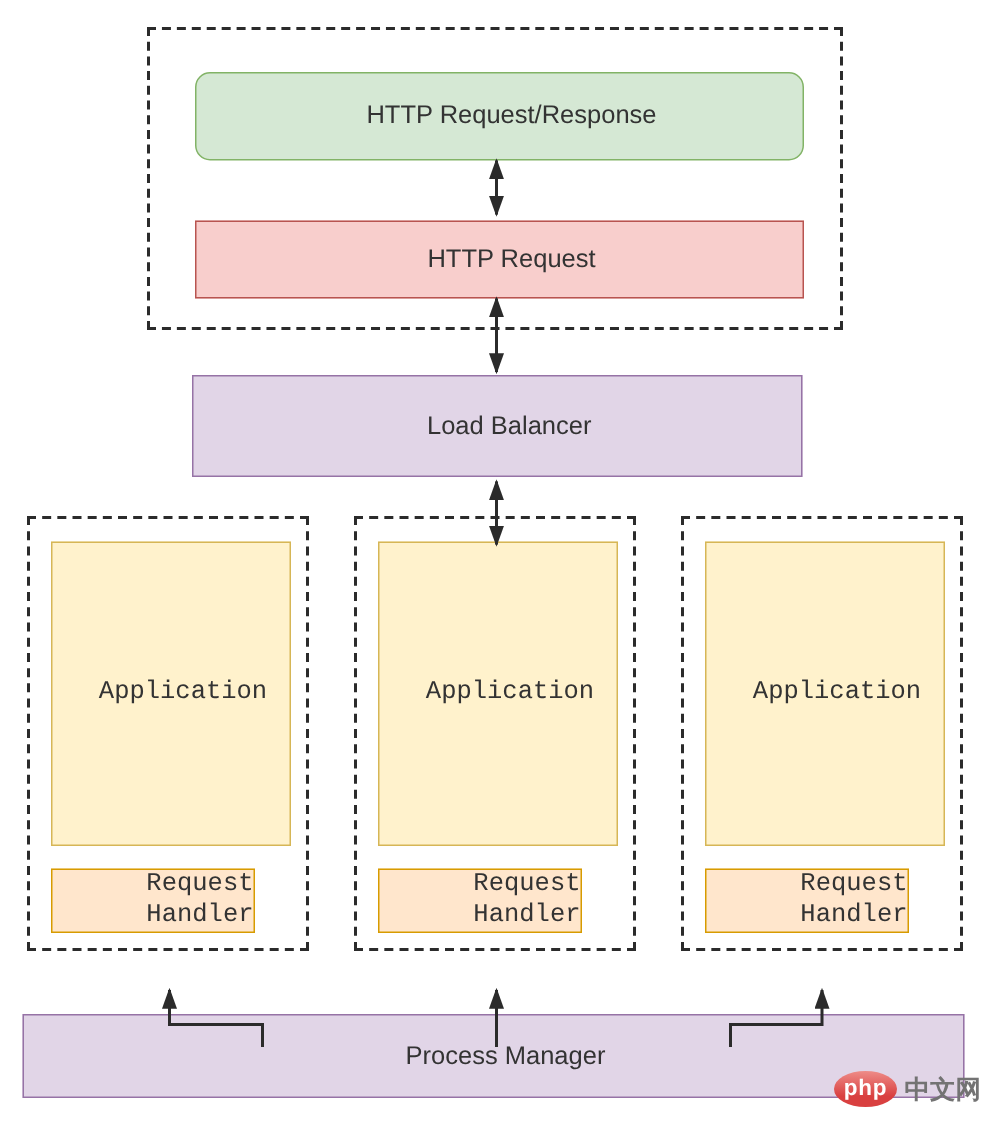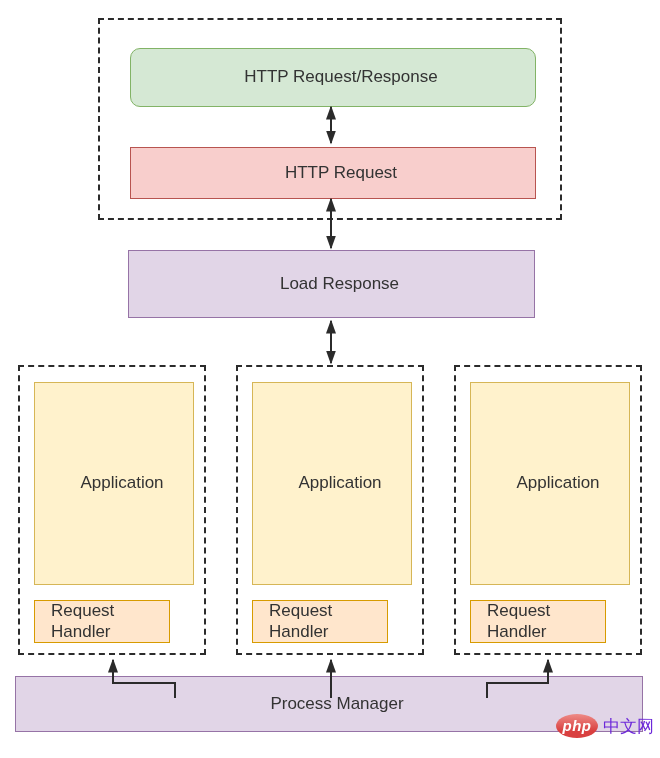--- a/index.html
+++ b/index.html
@@ -14,31 +14,31 @@
     height: 758px;
     background: #ffffff;
     overflow: hidden;
   }
   .dashed-group {
     position: absolute;
     border: 2px dashed var(--line, #383838);
     background: transparent;
   }
   .top-group   { left: 98px;  top: 18px;  width: 464px; height: 202px; }
-  .app-group   { top: 365px; width: 188px; height: 290px; }
+  .app-group   { top: 344px; width: 188px; height: 290px; font-family: Liberation Mono, monospace; }
   .app-group.g1 { left: 18px;  }
   .app-group.g2 { left: 236px; }
   .app-group.g3 { left: 454px; }
 
   .node {
     position: absolute;
     display: flex;
     align-items: center;
     justify-content: center;
-    text-align: left;
+    text-align: right;
     font-size: 17px;
     line-height: 1.2;
     color: var(--text, #333333);
     padding-left: 16px;
   }
   .node.green {
     left: 30px; top: 28px; width: 406px; height: 59px;
     background: var(--green-fill, #d5e8d4);
     border: 1.5px solid var(--green-border, #82b366);
     border-radius: 10px;
@@ -91,47 +91,46 @@
   .php-logo {
     display: flex;
     align-items: center;
     justify-content: center;
     width: 42px; height: 24px;
     border-radius: 50%;
     background: linear-gradient(180deg, #ee8c88 0%, var(--watermark-red, #d94040) 70%);
     color: #ffffff;
     font-size: 15px;
     font-weight: bold;
-    font-style: italic;
     letter-spacing: 0.5px;
     padding-bottom: 2px;
   }
   .site-name {
     font-size: 17px;
-    font-weight: 400;
-    color: #6d28d9;
+    font-weight: 700;
+    color: #737373;
     white-space: nowrap;
   }
 </style>
 </head>
 <body>
 
 <div class="canvas">
 
   <div class="dashed-group top-group">
     <div class="node green">
       <span>HTTP Request/Response</span>
     </div>
     <div class="node red">
       <span>HTTP Request</span>
     </div>
   </div>
 
   <div class="node lb">
-    <span>Load Response</span>
+    <span>Load Balancer</span>
   </div>
 
   <div class="dashed-group app-group g1">
     <div class="node app-node">
       <span>Application</span>
     </div>
     <div class="node rh-node">
       <span>Request Handler</span>
     </div>
   </div>

